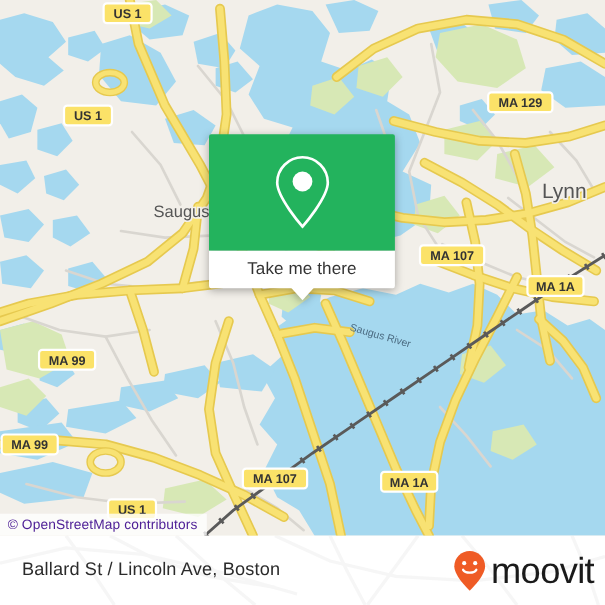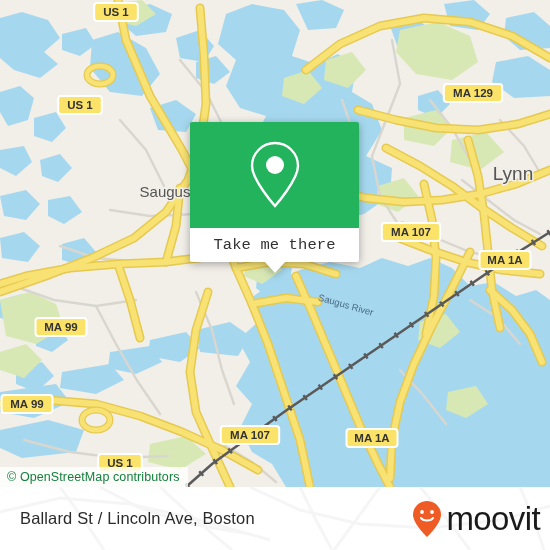--- a/index.html
+++ b/index.html
@@ -16,31 +16,30 @@
     position:absolute;left:0;top:0;width:550px;height:487px;
     background:#f2efe9;
     overflow:hidden;
   }
   #map svg, #footer svg{display:block;}
 
   
   #attribution{
     position:absolute;left:0;bottom:0;
     background:rgba(255,255,255,.78);
-    font-size:12.5px;color:#15803d;
+    font-size:12.5px;color:#4c1d95;
     padding:3px 8px 3px 7px;
     letter-spacing:.1px;
     white-space:nowrap;
   }
 
   
   #popup{
     position:absolute;left:190px;top:122px;width:169px;
     filter:drop-shadow(0 2px 4px rgba(0,0,0,.32));
-    font-family:Liberation Mono, monospace;
   }
   #popup-top{
     height:106px;border-radius:2px 2px 0 0;
     display:flex;align-items:center;justify-content:center;
   }
   #popup-bottom{
     background:#fff;height:34px;border-radius:0 0 2px 2px;
     display:flex;align-items:center;justify-content:center;
     position:relative;
   }

